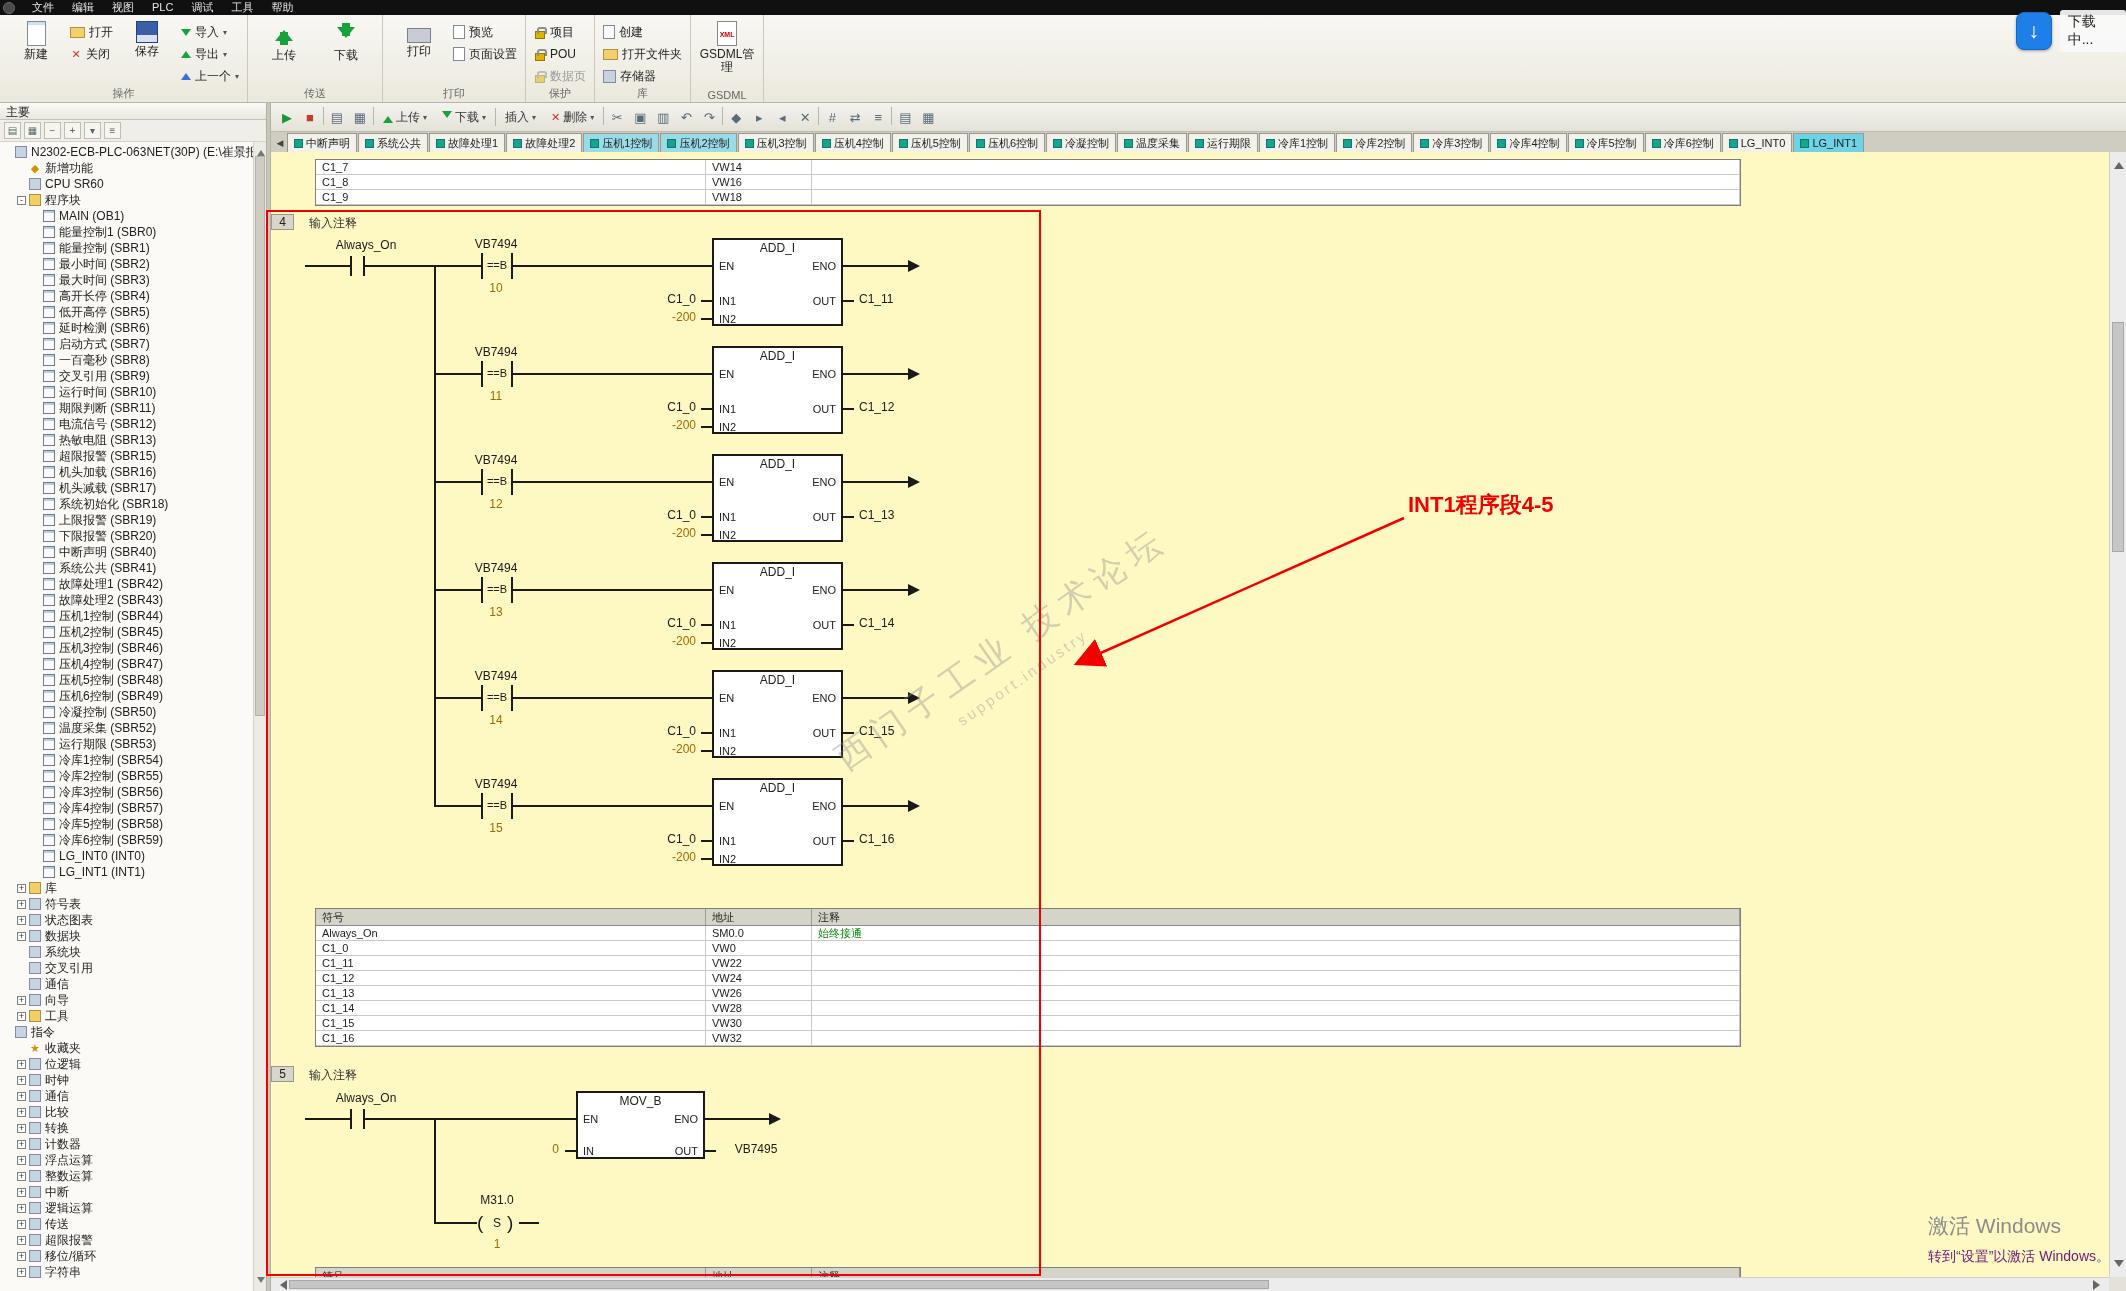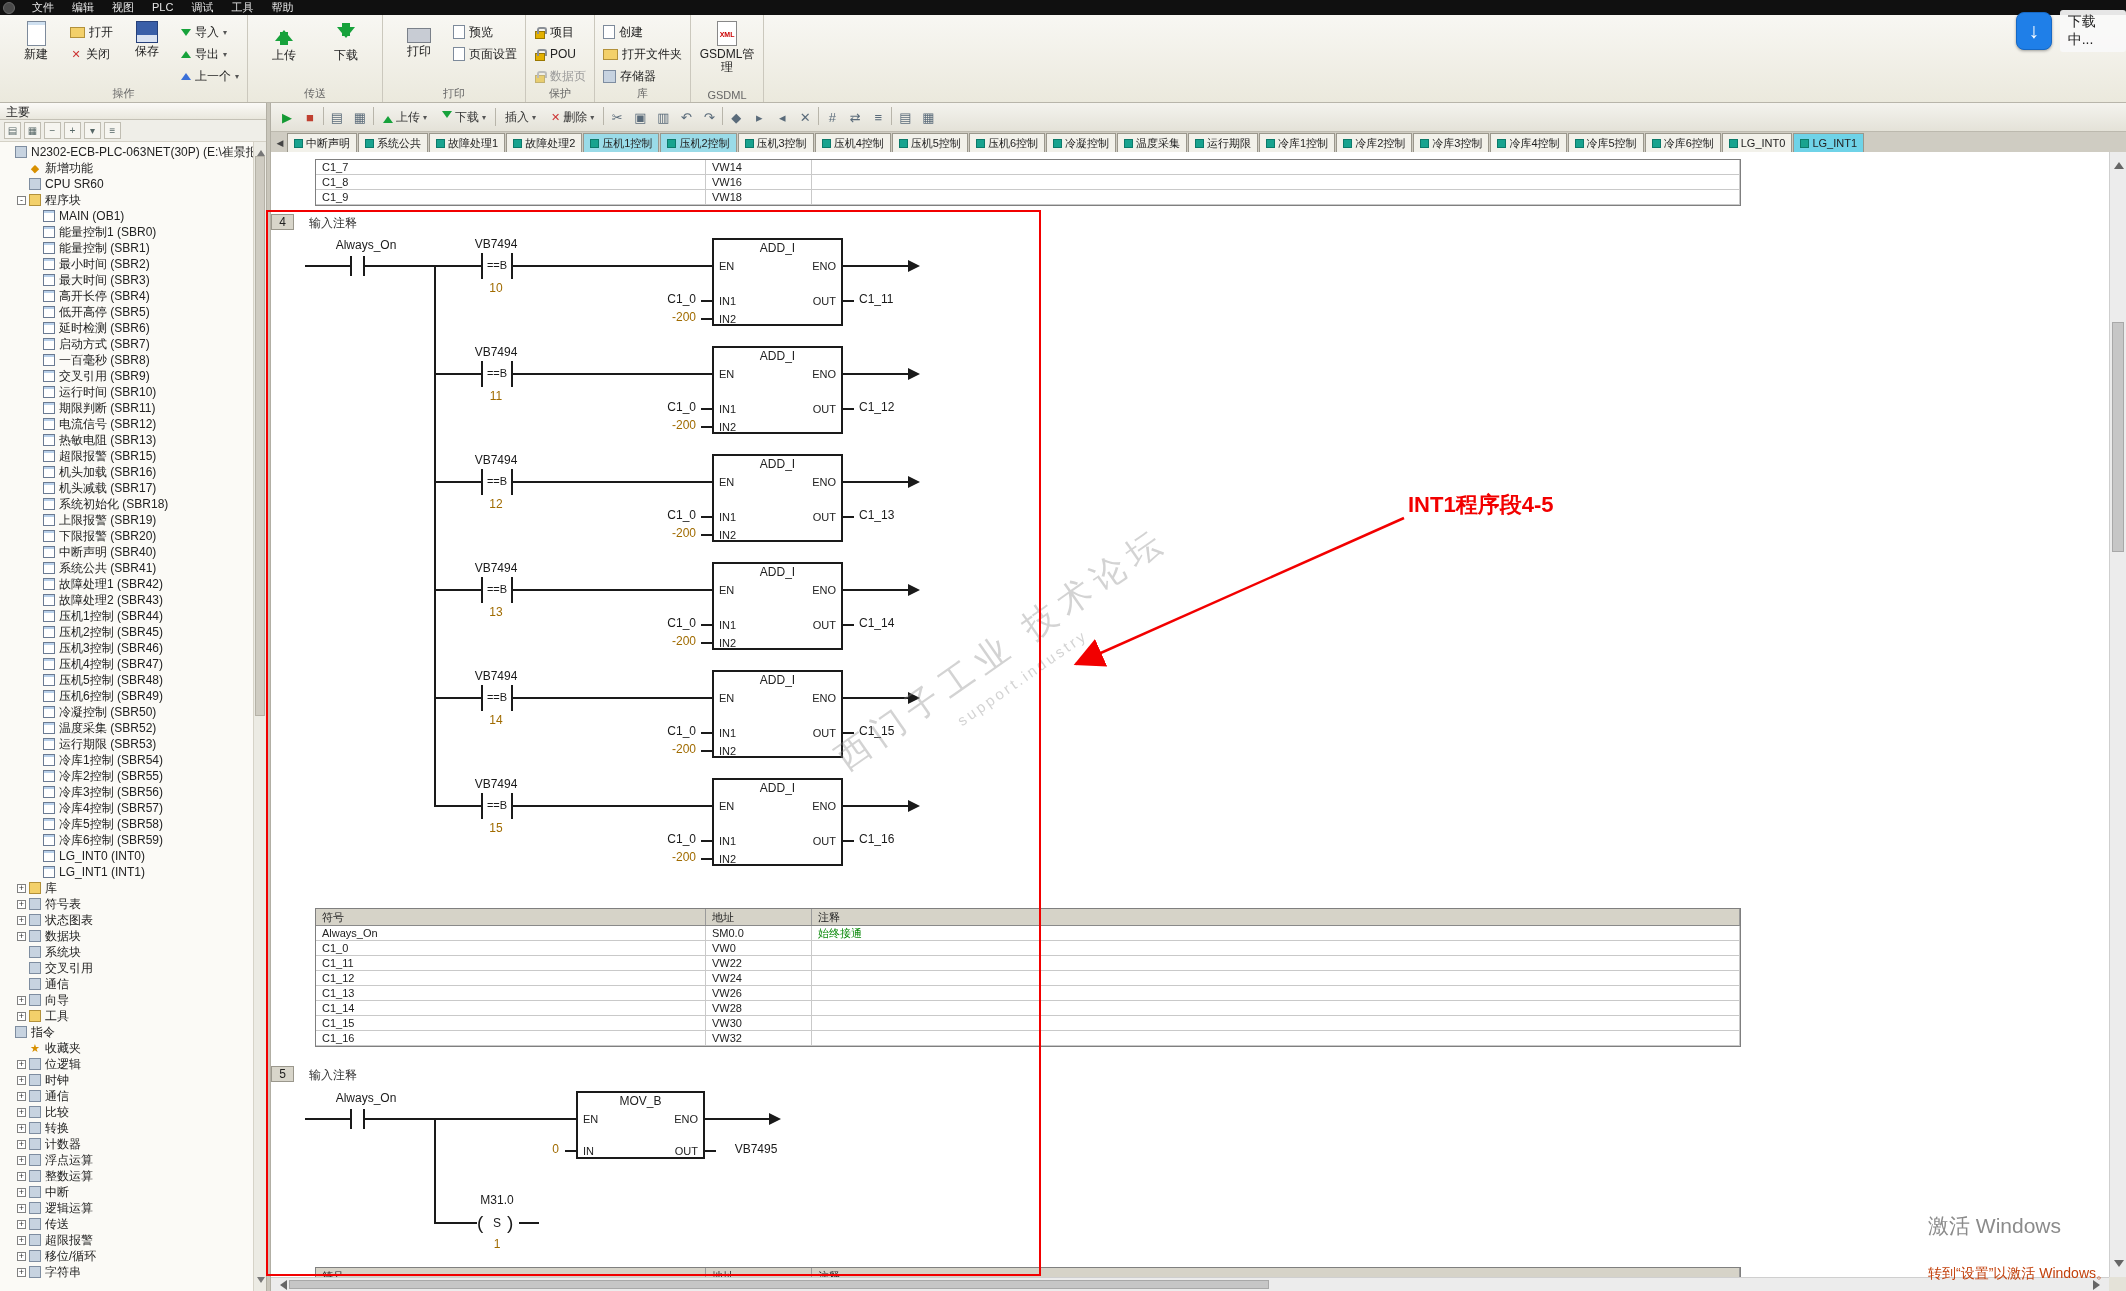--- a/index.html
+++ b/index.html
@@ -63,21 +63,21 @@
 .t2i{width:20px;height:20px;display:flex;align-items:center;justify-content:center;font-size:13px;color:#5a6b7a;flex:none}
 .t2i.g-green{color:#149a33}.t2i.g-red{color:#c04030}
 .t2i.sep{width:1px;height:18px;background:#b8b5aa;padding:0}
 .t2btn{display:flex;align-items:center;gap:3px;padding:0 6px;height:22px;color:#333;flex:none}
 .tabbar{position:absolute;top:29px;left:0;right:0;height:20px;background:#cfccc2;display:flex;align-items:flex-end;padding-left:2px;overflow:hidden}
 .tabnav{width:14px;height:18px;font-size:9px;display:flex;align-items:center;justify-content:center;color:#444;flex:none}
 .tab{height:19px;display:flex;align-items:center;gap:3px;padding:0 6px;background:#f2f1ea;border:1px solid #9a978c;border-bottom:none;font-size:11px;margin-right:1px;white-space:nowrap;flex:none}
 .tab.hl{background:#9adbe8}
 .tab.sel{background:#6fd3e8}
 .tabico{width:9px;height:9px;background:#18a38f;border:1px solid #0c7a6a;flex:none}
-.canvas{position:absolute;left:0;top:49px;right:17px;bottom:14px;background:#ffffff;overflow:hidden}
+.canvas{position:absolute;left:0;top:49px;right:17px;bottom:14px;background:#fef9c3;overflow:hidden}
 
 .vscroll{position:absolute;top:49px;right:0;bottom:14px;width:17px;background:#ececec;border-left:1px solid #cfcfcf}
 .vthumb{position:absolute;left:2px;right:2px;top:170px;height:230px;background:#c6c6c6;border:1px solid #a8a8a8}
 .hscroll{position:absolute;left:0;right:17px;bottom:0;height:14px;background:#ececec;border-top:1px solid #cfcfcf}
 .hthumb{position:absolute;top:2px;bottom:2px;left:18px;width:980px;background:#c6c6c6;border:1px solid #a8a8a8}
 .corner{position:absolute;right:0;bottom:0;width:17px;height:14px;background:#e4e2d8}
 .sarr{position:absolute;width:0;height:0}
 
 .wh{position:absolute;height:2px;background:#1a1a1a}
 .wv{position:absolute;width:2px;background:#1a1a1a}
@@ -106,21 +106,21 @@
 
 .red-rect{position:absolute;left:266px;top:210px;width:775px;height:1066px;border:2px solid #f20000;pointer-events:none;z-index:40}
 .annotation{position:absolute;left:1408px;top:490px;font-size:22px;font-weight:bold;color:#f20000;z-index:41;white-space:nowrap}
 .svg-overlay{position:absolute;left:0;top:0;z-index:41;pointer-events:none}
 .dl-overlay{position:absolute;left:2016px;top:10px;display:flex;align-items:center;gap:8px;z-index:80}
 .dl-btn{width:38px;height:38px;border-radius:8px;background:#1f7fe8;border:1px solid #1668c4;display:flex;align-items:center;justify-content:center;box-shadow:0 1px 3px rgba(0,0,0,.35)}
 .dl-arrow{color:#fff;font-size:21px;font-weight:bold}
 .dl-text{font-size:14px;color:#222;background:rgba(248,248,248,.92);padding:3px 8px;border-radius:3px}
 .act{position:absolute;left:1928px;top:1212px;z-index:60;color:#8b8b8b;pointer-events:none}
 .act1{font-size:21px}
-.act2{font-size:14px;color:#c2410c;margin-top:25px}
+.act2{font-size:14px;color:#701a75;margin-top:8px}
 </style>
 </head>
 <body>
 
 <div class="menubar">
   <span class="logo"></span>
   <span style="display:flex">
       <span class="mi">文件</span>
       <span class="mi">编辑</span>
       <span class="mi">视图</span>

